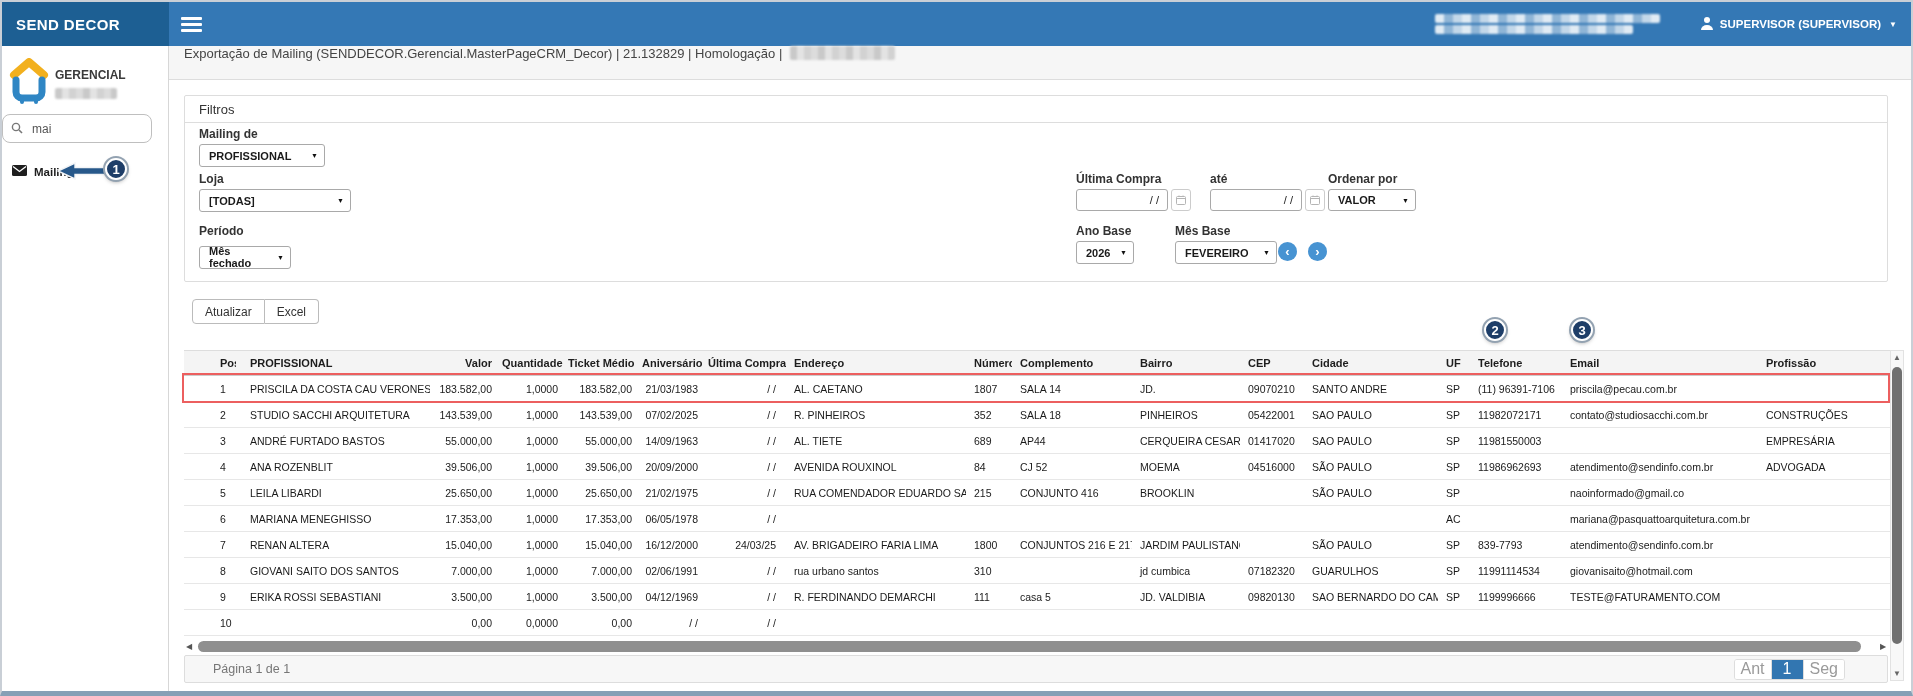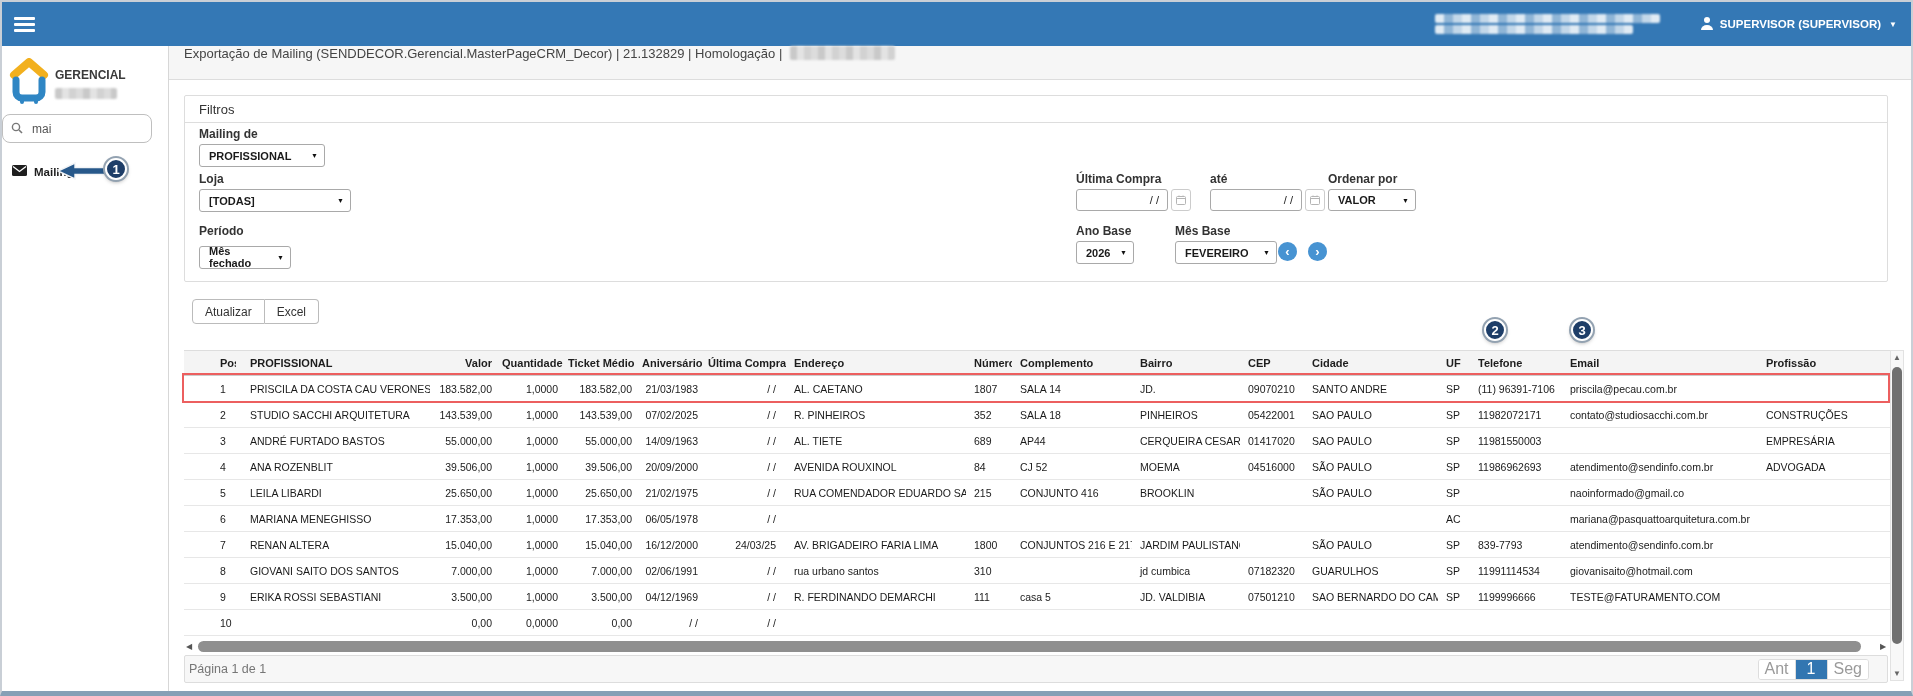--- a/index.html
+++ b/index.html
@@ -79,33 +79,36 @@
   .hscroll{margin-top:4px;height:13px;display:flex;align-items:center;}
   .hs-arrow{font-size:8px;color:#555;width:10px;text-align:center;cursor:pointer;}
   .hs-track{flex:1;height:11px;margin:0 3px;position:relative;}
   .hs-thumb{position:absolute;left:1px;right:14px;top:0;bottom:0;background:#8f8f8f;border-radius:6px;cursor:pointer;}
   .vscroll{position:absolute;right:2px;top:0;bottom:2px;width:14px;background:#f8f8f8;border:1px solid #e2e2e2;}
   .vs-arrow{position:absolute;left:0;width:100%;text-align:center;font-size:8px;color:#666;cursor:pointer;}
   .vs-up{top:2px;} .vs-down{bottom:2px;}
   .vs-thumb{position:absolute;left:1px;right:1px;top:16px;bottom:36px;background:#707070;border-radius:6px;cursor:pointer;}
 
   
-  .grid-footer{margin-top:2px;height:28px;background:#f7f7f7;border:1px solid #ddd;border-radius:2px;display:flex;align-items:center;padding:0 4px;}
+  .grid-footer{margin-top:2px;height:28px;background:#f7f7f7;border:1px solid #ddd;border-radius:2px;display:flex;align-items:center;padding:0 28px;}
   .page-info{font-size:12.5px;color:#767676;}
   .pagination{margin-left:auto;margin-right:14px;display:flex;border:1px solid #ddd;border-radius:3px;overflow:hidden;background:#fff;}
   .pg{min-width:32px;height:19px;display:flex;align-items:center;justify-content:center;font-size:16px;color:#9a9a9a;background:#fff;border-left:1px solid #ddd;cursor:pointer;padding:0 6px;}
   .pg:first-child{border-left:none;}
   .pg.active{background:var(--pag-active);color:#fff;}
 </style>
 </head>
 <body>
 
 <div class="page">
 
   <div class="topbar">
+    <div class="topbar-brand">
+      <span>SEND DECOR</span>
+    </div>
     <div class="burger">
         <i></i>
         <i></i>
         <i></i>
       </div>
     <div class="topbar-right">
       <div class="topbar-redact">
         <div class="redact-light" style="width:225px;height:9px;"></div>
         <div class="redact-light" style="width:198px;height:9px;"></div>
       </div>
@@ -443,21 +446,21 @@
                 <td class="a-name">ERIKA ROSSI SEBASTIANI</td>
                 <td class="a-r">3.500,00</td>
                 <td class="a-r">1,0000</td>
                 <td class="a-r">3.500,00</td>
                 <td class="a-r">04/12/1969</td>
                 <td class="a-r">/ /</td>
                 <td class="a-l">R. FERDINANDO DEMARCHI</td>
                 <td class="a-l">111</td>
                 <td class="a-l">casa 5</td>
                 <td class="a-l">JD. VALDIBIA</td>
-                <td class="a-l">07501210</td>
+                <td class="a-l">09820130</td>
                 <td class="a-l">SAO BERNARDO DO CAMPO</td>
                 <td class="a-l">SP</td>
                 <td class="a-l">1199996666</td>
                 <td class="a-l">TESTE@FATURAMENTO.COM</td>
                 <td class="a-l"></td>
               </tr>
               <tr>
                 <td class="a-pos">10</td>
                 <td class="a-name"></td>
                 <td class="a-r">0,00</td>

